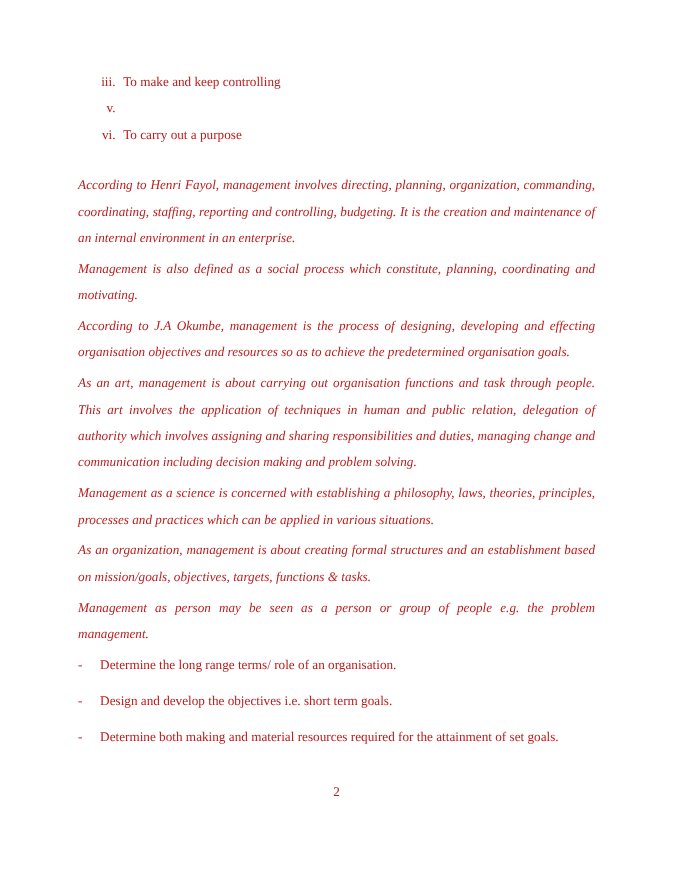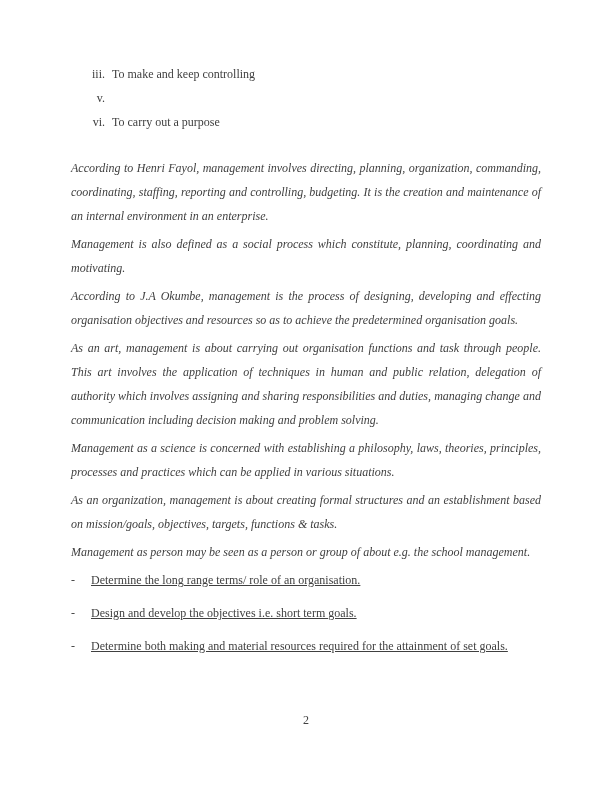--- a/index.html
+++ b/index.html
@@ -9,21 +9,21 @@
     background: #ffffff;
   }
   .page {
     position: relative;
     width: 612px;
     height: 792px;
     margin: 0 auto;
     background: #ffffff;
     font-family: "Liberation Serif", "DejaVu Serif", serif;
     font-size: 12px;
-    color: #404040;
+    color: #b91c1c;
     padding: 62px 71px 0 71px;
     overflow: hidden;
   }
   .roman-list {
     list-style: none;
     margin: 0 0 0 0;
     padding: 0;
   }
   .roman-item {
     display: flex;
@@ -51,21 +51,20 @@
     line-height: 24px;
     margin-bottom: 9px;
     text-align: justify;
   }
   .dash-marker {
     flex: none;
     width: 20px;
   }
   .dash-text {
     flex: 1;
-    text-decoration: underline;
   }
   .page-number {
     position: absolute;
     left: 0;
     right: 0;
     bottom: 66px;
     text-align: center;
     line-height: 12px;
   }
 </style>
@@ -93,21 +92,21 @@
   <p class="para">Management is also defined as a social process which constitute, planning, coordinating and motivating.</p>
 
   <p class="para">According to J.A Okumbe, management is the process of designing, developing and effecting organisation objectives and resources so as to achieve the predetermined organisation goals.</p>
 
   <p class="para">As an art, management is about carrying out organisation functions and task through people. This art involves the application of techniques in human and public relation, delegation of authority which involves assigning and sharing responsibilities and duties, managing change and communication including decision making and problem solving.</p>
 
   <p class="para">Management as a science is concerned with establishing a philosophy, laws, theories, principles, processes and practices which can be applied in various situations.</p>
 
   <p class="para">As an organization, management is about creating formal structures and an establishment based on mission/goals, objectives, targets, functions &amp; tasks.</p>
 
-  <p class="para">Management as person may be seen as a person or group of about e.g. the school management.</p>
+  <p class="para">Management as person may be seen as a person or group of people e.g. the problem management.</p>
 
 
   <div class="dash-list">
     <div class="dash-item">
       <span class="dash-marker">-</span>
       <span class="dash-text">Determine the long range terms/ role of an organisation.</span>
     </div>
     <div class="dash-item">
       <span class="dash-marker">-</span>
       <span class="dash-text">Design and develop the objectives i.e. short term goals.</span>

